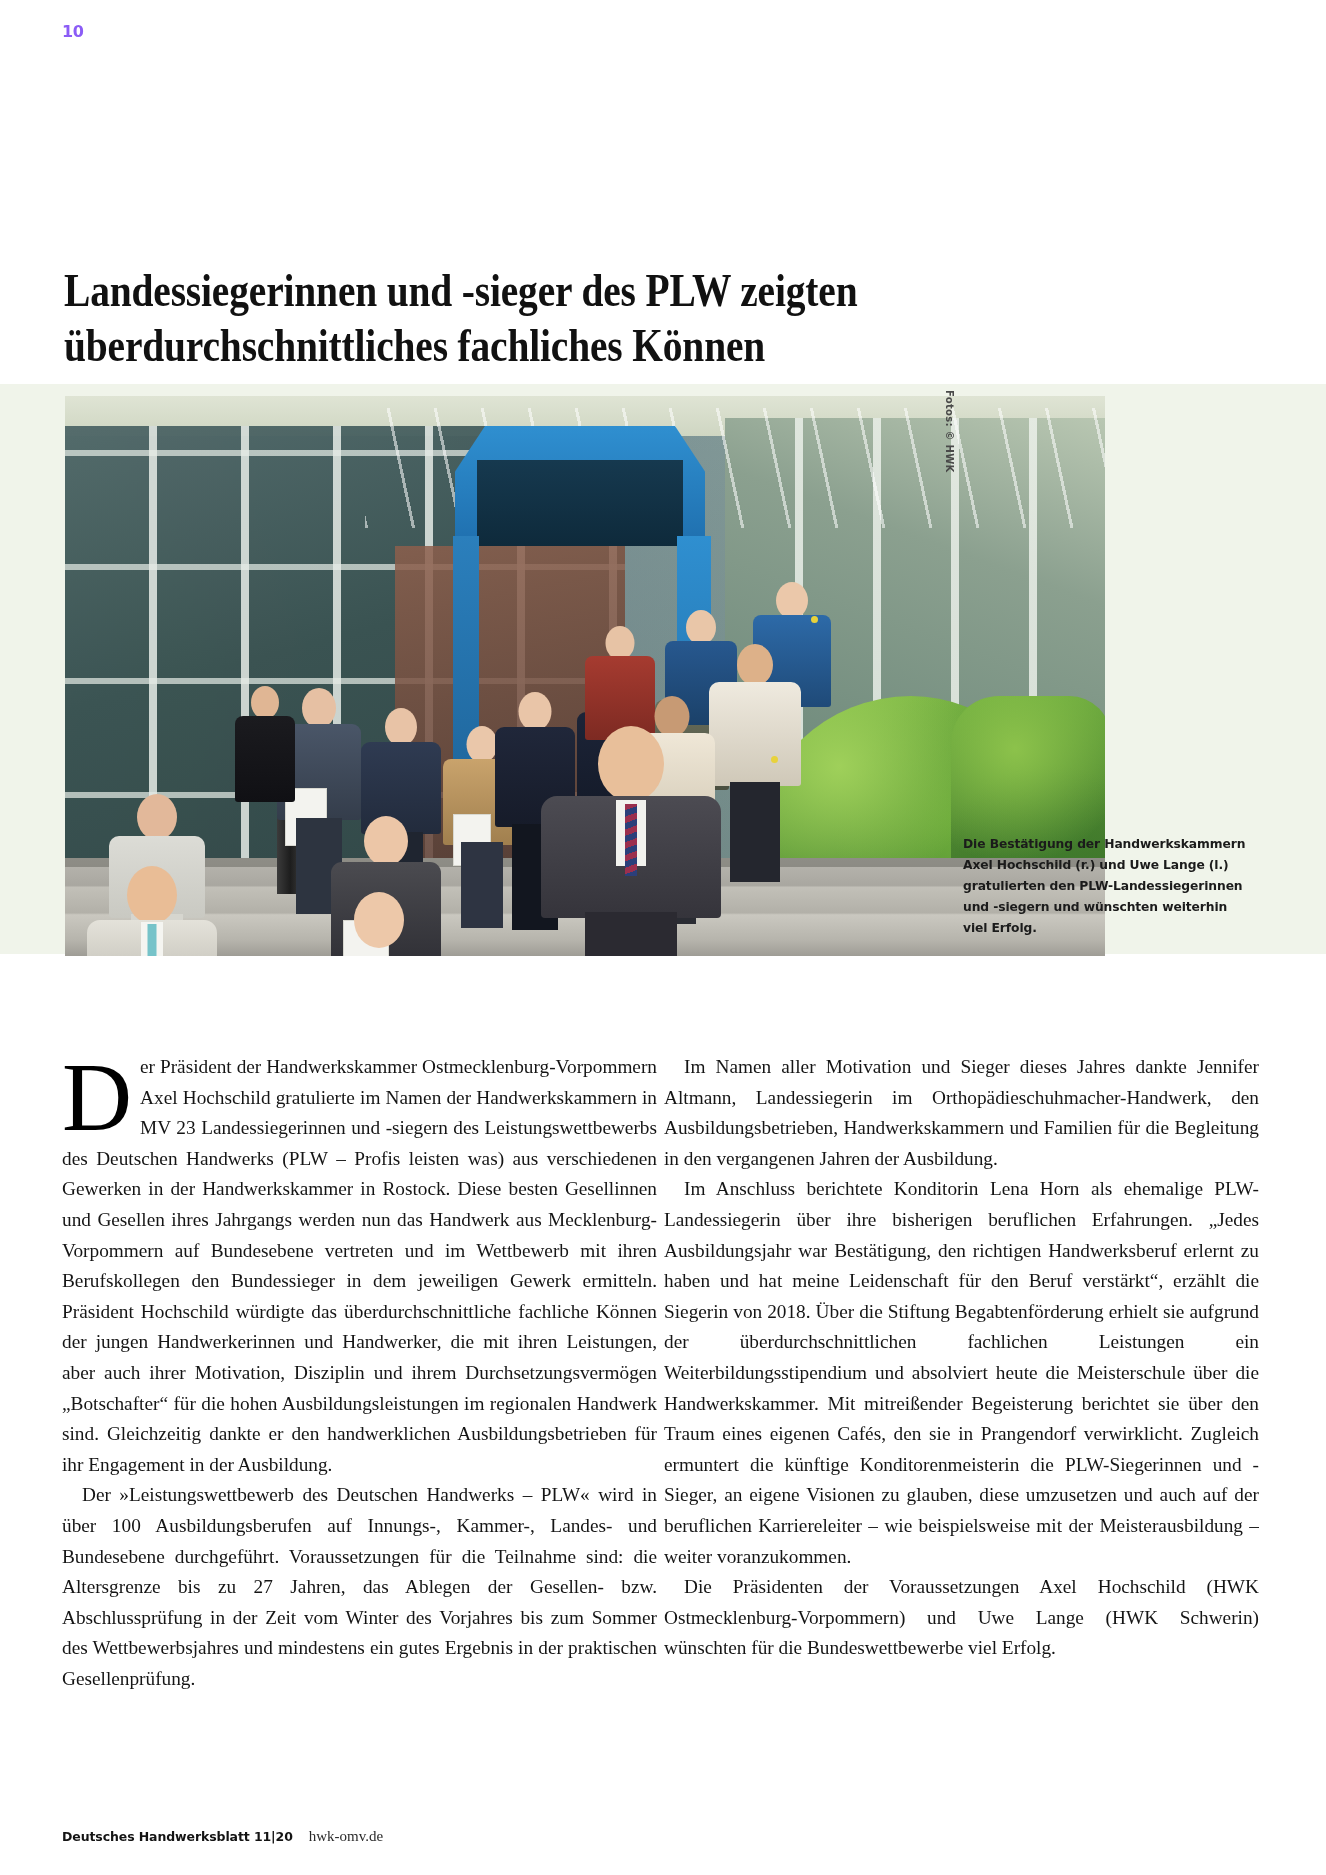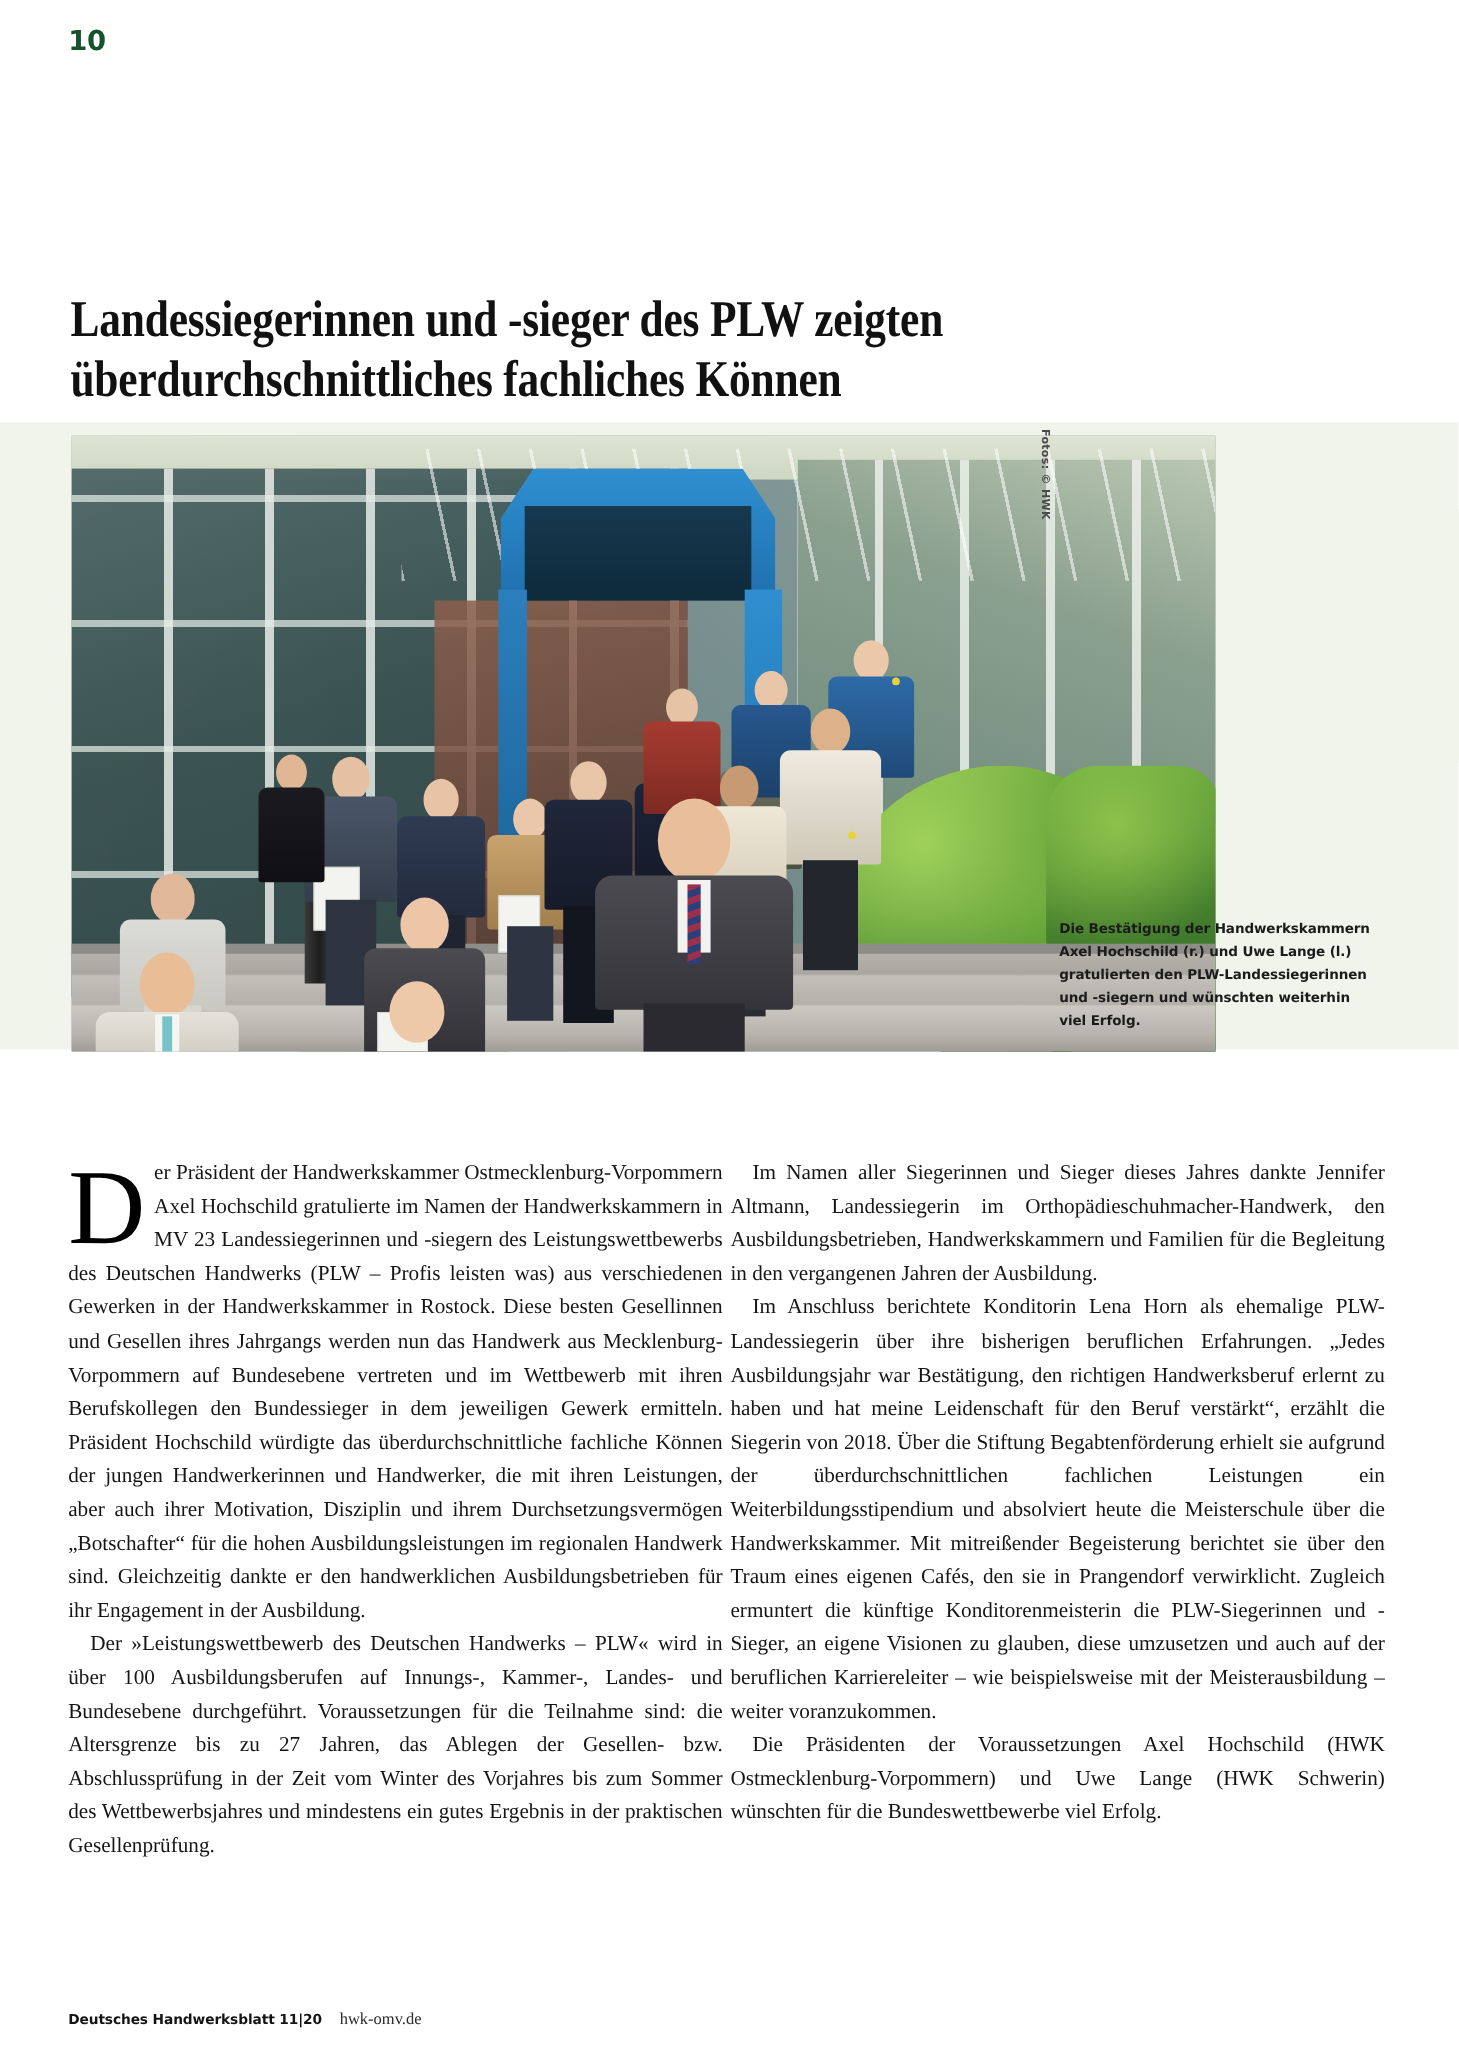--- a/index.html
+++ b/index.html
@@ -17,23 +17,23 @@
     overflow: hidden;
   }
 
   
   .page-number {
     position: absolute;
     left: 62px;
     top: 22px;
     font-family: "DejaVu Sans", sans-serif;
     font-weight: bold;
-    font-size: 25px;
+    font-size: 16px;
     letter-spacing: -0.3px;
-    color: #14532d;
+    color: #8b5cf6;
   }
 
   
   .headline {
     position: absolute;
     left: 64px;
     top: 232px;
     width: 1205px;
     font-family: "Liberation Serif", serif;
     font-weight: bold;
@@ -417,21 +417,21 @@
 <div class="caption">Die Bestätigung der Handwerkskammern Axel Hochschild (r.) und Uwe Lange (l.) gratulierten den PLW-Landessiegerinnen und -siegern und wünschten weiterhin viel Erfolg.</div>
 
 <div class="col col-left">
   <p class="dropcap-para">
     <span class="dropcap">D</span><span>er Präsident der Handwerkskammer Ostmecklenburg-Vorpommern Axel Hochschild gratulierte im Namen der Handwerkskammern in MV 23 Landessiegerinnen und -siegern des Leistungswettbewerbs des Deutschen Handwerks (PLW – Profis leisten was) aus verschiedenen Gewerken in der Handwerkskammer in Rostock. Diese besten Gesellinnen und Gesellen ihres Jahrgangs werden nun das Handwerk aus Mecklenburg-Vorpommern auf Bundesebene vertreten und im Wettbewerb mit ihren Berufskollegen den Bundessieger in dem jeweiligen Gewerk ermitteln. Präsident Hochschild würdigte das überdurchschnittliche fachliche Können der jungen Handwerkerinnen und Handwerker, die mit ihren Leistungen, aber auch ihrer Motivation, Disziplin und ihrem Durchsetzungsvermögen „Botschafter“ für die hohen Ausbildungsleistungen im regionalen Handwerk sind. Gleichzeitig dankte er den handwerklichen Ausbildungsbetrieben für ihr Engagement in der Ausbildung.</span>
   </p>
   <p>Der »Leistungswettbewerb des Deutschen Handwerks – PLW« wird in über 100 Ausbildungsberufen auf Innungs-, Kammer-, Landes- und Bundesebene durchgeführt. Voraussetzungen für die Teilnahme sind: die Altersgrenze bis zu 27 Jahren, das Ablegen der Gesellen- bzw. Abschlussprüfung in der Zeit vom Winter des Vorjahres bis zum Sommer des Wettbewerbsjahres und mindestens ein gutes Ergebnis in der praktischen Gesellenprüfung.</p>
 </div>
 
 <div class="col col-right">
-  <p style="text-indent:20px">Im Namen aller Siegerinnen und Sieger dieses Jahres dankte Jennifer Altmann, Landessiegerin im Orthopädieschuhmacher-Handwerk, den Ausbildungsbetrieben, Handwerkskammern und Familien für die Begleitung in den vergangenen Jahren der Ausbildung.</p>
+  <p style="text-indent:20px">Im Namen aller Motivation und Sieger dieses Jahres dankte Jennifer Altmann, Landessiegerin im Orthopädieschuhmacher-Handwerk, den Ausbildungsbetrieben, Handwerkskammern und Familien für die Begleitung in den vergangenen Jahren der Ausbildung.</p>
   <p>Im Anschluss berichtete Konditorin Lena Horn als ehemalige PLW-Landessiegerin über ihre bisherigen beruflichen Erfahrungen. „Jedes Ausbildungsjahr war Bestätigung, den richtigen Handwerksberuf erlernt zu haben und hat meine Leidenschaft für den Beruf verstärkt“, erzählt die Siegerin von 2018. Über die Stiftung Begabtenförderung erhielt sie aufgrund der überdurchschnittlichen fachlichen Leistungen ein Weiterbildungsstipendium und absolviert heute die Meisterschule über die Handwerkskammer. Mit mitreißender Begeisterung berichtet sie über den Traum eines eigenen Cafés, den sie in Prangendorf verwirklicht. Zugleich ermuntert die künftige Konditorenmeisterin die PLW-Siegerinnen und -Sieger, an eigene Visionen zu glauben, diese umzusetzen und auch auf der beruflichen Karriereleiter – wie beispielsweise mit der Meisterausbildung – weiter voranzukommen.</p>
   <p>Die Präsidenten der Voraussetzungen Axel Hochschild (HWK Ostmecklenburg-Vorpommern) und Uwe Lange (HWK Schwerin) wünschten für die Bundeswettbewerbe viel Erfolg.</p>
 </div>
 
 <div class="footer">
   <span class="footer-brand">Deutsches Handwerksblatt 11|20</span>
   <span class="footer-url">hwk-omv.de</span>
 </div>
 
 </body></html>

